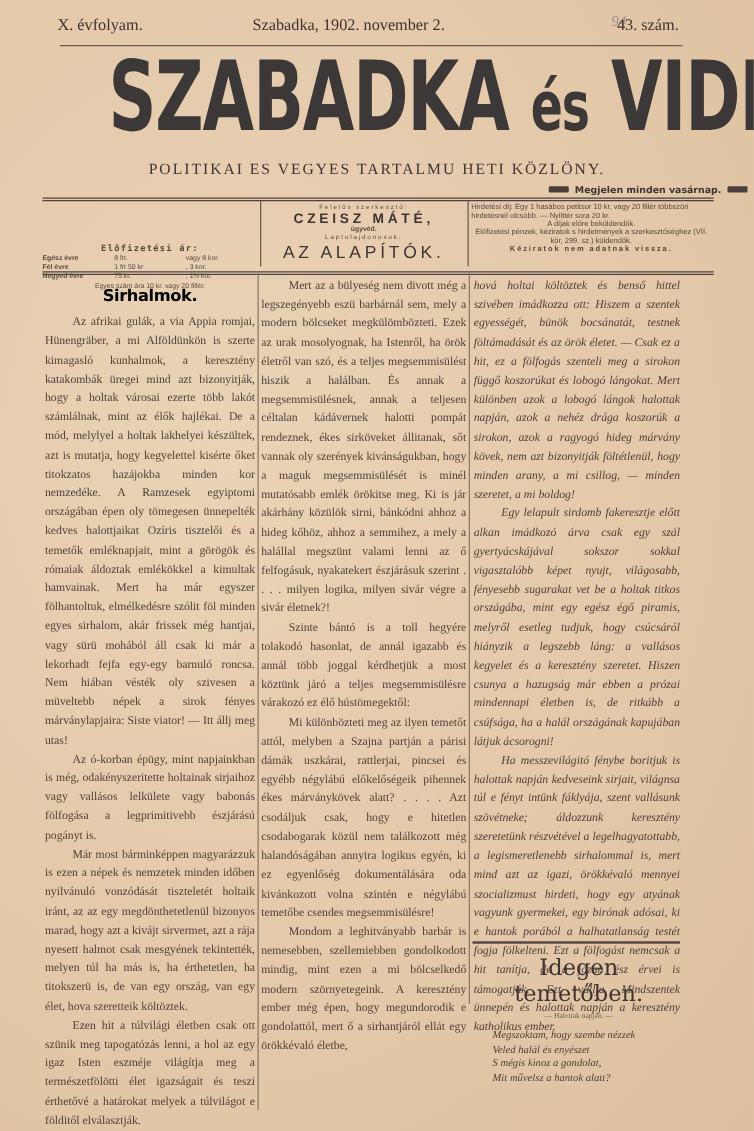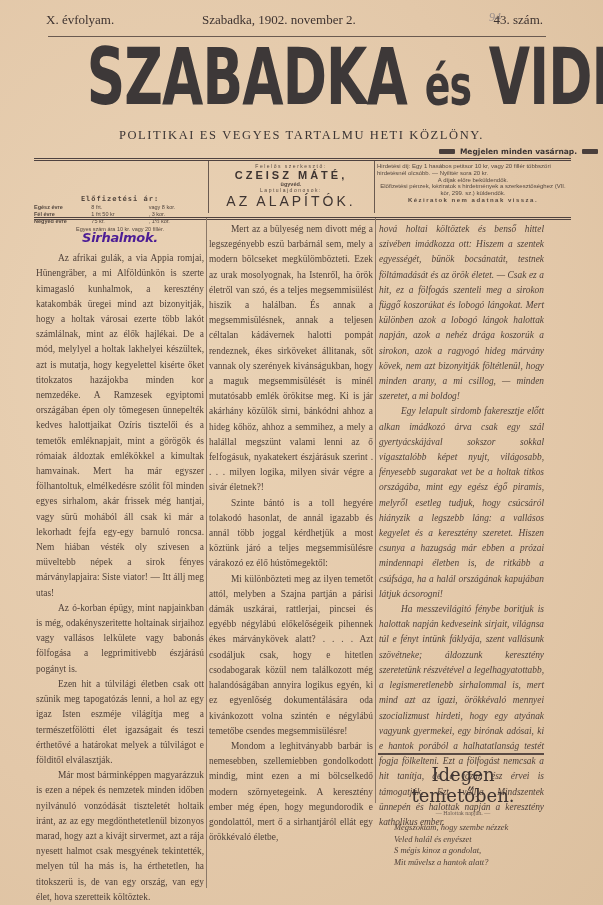--- a/index.html
+++ b/index.html
@@ -53,21 +53,21 @@
   .ads .spaced { text-align: center; letter-spacing: 1.5px; font-weight: bold; }
 
   
   .col { position: absolute; top: 222px; font-family: "Liberation Serif", serif; font-size: 9.4px; line-height: 15.2px; color: #4d3f38; text-align: justify; }
   .col p { margin: 0; }
   .col p.ind { text-indent: 22px; }
   .col1 { left: 36px; width: 168px; }
   .col2 { left: 209px; width: 164px; }
   .col3 { left: 379px; width: 165px; font-style: italic; }
   .colrule { position: absolute; top: 218px; width: 1px; background: #8a7868; }
-  .article-title { font-family: "DejaVu Sans", sans-serif; font-weight: bold; font-size: 13px; text-align: center; letter-spacing: -0.3px; margin: 8px 0 6px 0 !important; color: #4c1d95; font-style: italic; }
+  .article-title { font-family: "DejaVu Sans", sans-serif; font-weight: bold; font-size: 13px; text-align: center; letter-spacing: -0.3px; margin: 8px 0 6px 0 !important; color: #000000; }
 
   .poem-rule { position: absolute; top: 753px; left: 378px; width: 166px; height: 2px; background: #5a4a44; }
   .poem { position: absolute; top: 764px; left: 382px; width: 162px; }
   .poem .ptitle { font-family: "DejaVu Serif", serif; font-size: 18px; text-align: center; color: #3e3431; }
   .poem .psub { font-family: "Liberation Serif", serif; font-size: 6px; text-align: center; color: #6a5a50; margin: 4px 0 6px; }
   .poem .pline { font-family: "Liberation Serif", serif; font-style: italic; font-size: 8.5px; line-height: 11.5px; color: #4d3f38; padding-left: 12px; }
 </style>
 </head>
 <body>
 
@@ -127,22 +127,22 @@
     </div>
   </div>
 
   <div class="colrule" style="left:206px; height:670px;"></div>
   <div class="colrule" style="left:375px; height:585px;"></div>
 
   <div class="col col1">
     <p class="article-title">Sirhalmok.</p>
     <p class="ind">Az afrikai gulák, a via Appia romjai, Hünengräber, a mi Alföldünkön is szerte kimagasló kunhalmok, a keresztény katakombák üregei mind azt bizonyitják, hogy a holtak városai ezerte több lakót számlálnak, mint az élők hajlékai. De a mód, melylyel a holtak lakhelyei készültek, azt is mutatja, hogy kegyelettel kisérte őket titokzatos hazájokba minden kor nemzedéke. A Ramzesek egyiptomi országában épen oly tömegesen ünnepelték kedves halottjaikat Ozíris tisztelői és a temetők emléknapjait, mint a görögök és rómaiak áldoztak emlékökkel a kimultak hamvainak. Mert ha már egyszer fölhantoltuk, elmélkedésre szólit föl minden egyes sirhalom, akár frissek még hantjai, vagy sürü mohából áll csak ki már a lekorhadt fejfa egy-egy barnuló roncsa. Nem hiában vésték oly szivesen a müveltebb népek a sirok fényes márványlapjaira: Siste viator! — Itt állj meg utas!</p>
     <p class="ind">Az ó-korban épügy, mint napjainkban is még, odakényszeritette holtainak sirjaihoz vagy vallásos lelkülete vagy babonás fölfogása a legprimitivebb észjárású pogányt is.</p>
+    <p class="ind">Már most bárminképpen magyarázzuk is ezen a népek és nemzetek minden időben nyilvánuló vonzódását tiszteletét holtaik iránt, az az egy megdönthetetlenül bizonyos marad, hogy azt a kivájt sirvermet, azt a rája nyesett halmot csak mesgyének tekintették, melyen túl ha más is, ha érthetetlen, ha titokszerü is, de van egy ország, van egy élet, hova szeretteik költöztek.</p>
     <p class="ind">Ezen hit a túlvilági életben csak ott szünik meg tapogatózás lenni, a hol az egy igaz Isten eszméje világítja meg a természetfölötti élet igazságait és teszi érthetővé a határokat melyek a túlvilágot e földitől elválasztják.</p>
-    <p class="ind">Már most bárminképpen magyarázzuk is ezen a népek és nemzetek minden időben nyilvánuló vonzódását tiszteletét holtaik iránt, az az egy megdönthetetlenül bizonyos marad, hogy azt a kivájt sirvermet, azt a rája nyesett halmot csak mesgyének tekintették, melyen túl ha más is, ha érthetetlen, ha titokszerü is, de van egy ország, van egy élet, hova szeretteik költöztek.</p>
     <p class="ind">Ha e világosság nélkül akarnak az avatlanok a túlvilág titkaiba hatolni, akkor önámitások vagy csalódságok</p>
   </div>
 
   <div class="col col2">
     <p class="ind">Mert az a bülyeség nem divott még a legszegényebb eszü barbárnál sem, mely a modern bölcseket megkülömbözteti. Ezek az urak mosolyognak, ha Istenről, ha örök életről van szó, és a teljes megsemmisülést hiszik a halálban. És annak a megsemmisülésnek, annak a teljesen céltalan kádávernek halotti pompát rendeznek, ékes sirköveket állitanak, sőt vannak oly szerények kivánságukban, hogy a maguk megsemmisülését is minél mutatósabb emlék örökitse meg. Ki is jár akárhány közülök sirni, bánkódni ahhoz a hideg kőhöz, ahhoz a semmihez, a mely a halállal megszünt valami lenni az ő felfogásuk, nyakatekert észjárásuk szerint . . . . milyen logika, milyen sivár végre a sivár életnek?!</p>
     <p class="ind">Szinte bántó is a toll hegyére tolakodó hasonlat, de annál igazabb és annál több joggal kérdhetjük a most köztünk járó a teljes megsemmisülésre várakozó ez élő hústömegektől:</p>
     <p class="ind">Mi különbözteti meg az ilyen temetőt attól, melyben a Szajna partján a párisi dámák uszkárai, rattlerjai, pincsei és egyébb négylábú előkelőségeik pihennek ékes márványkövek alatt? . . . . Azt csodáljuk csak, hogy e hitetlen csodabogarak közül nem találkozott még halandóságában annyira logikus egyén, ki ez egyenlőség dokumentálására oda kivánkozott volna szintén e négylábú temetőbe csendes megsemmisülésre!</p>
     <p class="ind">Mondom a leghitványabb barbár is nemesebben, szellemiebben gondolkodott mindig, mint ezen a mi bölcselkedő modern szörnyetegeink. A keresztény ember még épen, hogy megundorodik e gondolattól, mert ő a sirhantjáról ellát egy örökkévaló életbe,</p>
   </div>
 

